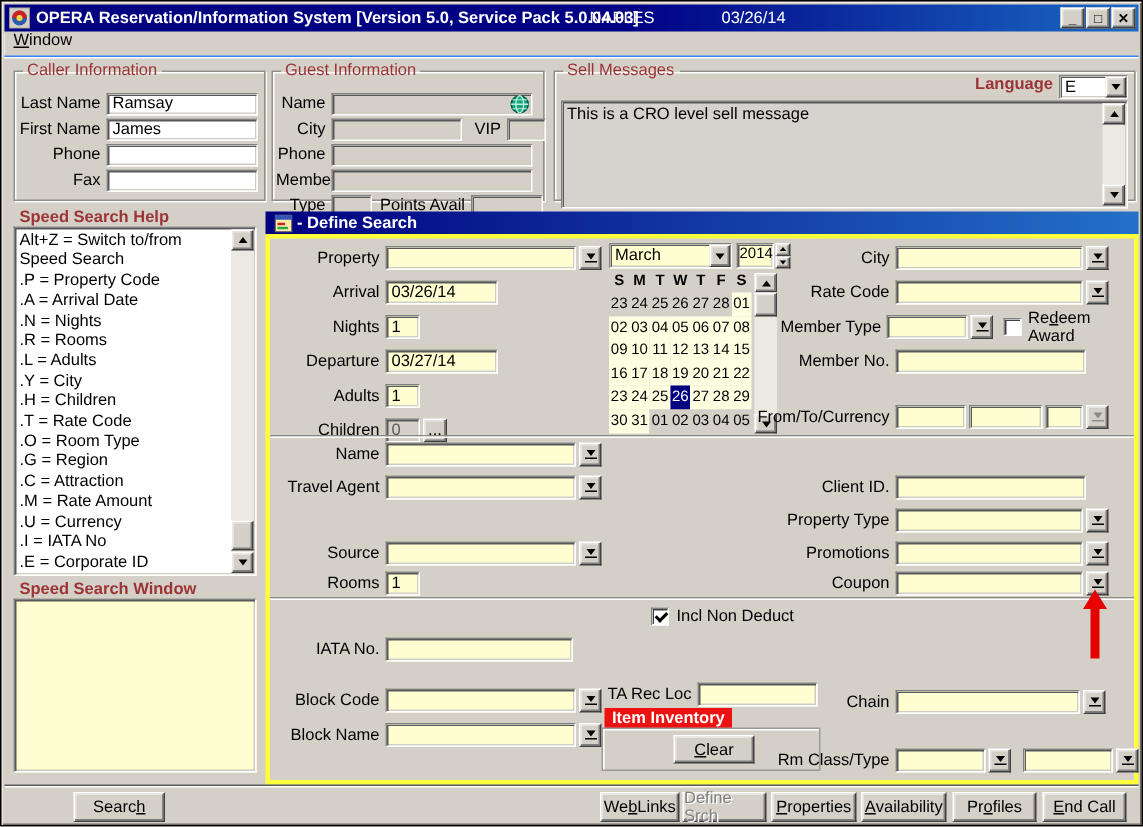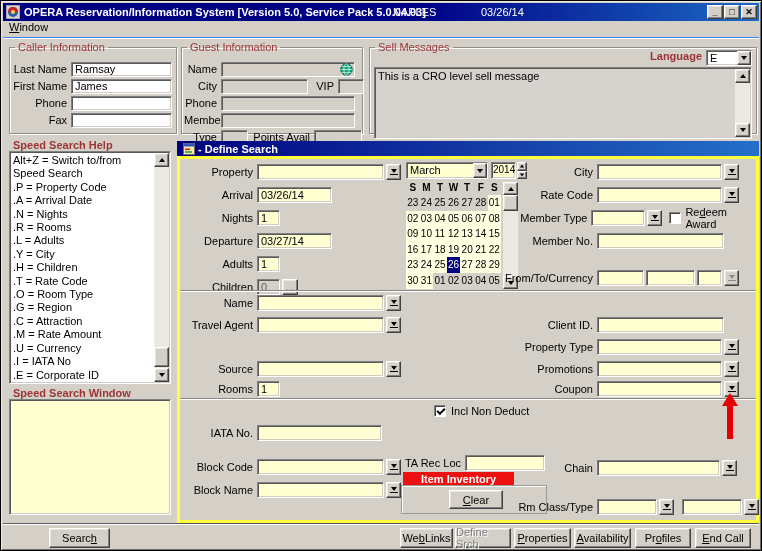--- a/index.html
+++ b/index.html
@@ -79,21 +79,21 @@
 
 .footer{position:absolute;left:2px;right:2px;bottom:1px;height:26px;border-top:1px solid #5a5a5a;box-shadow:inset 0 1px 0 #fff}
 .fbtn{position:absolute;top:4px;height:20px;font:11px "Liberation Sans",sans-serif;
       display:flex;align-items:center;justify-content:center;cursor:default}
 .fbtn.disabled{color:#828282;text-shadow:1px 1px 0 #fff}
 
 .arrow{position:absolute;left:542px;top:234px;width:16px;height:46px}
 .arrow .head{width:0;height:0;margin:0 auto;border-left:8px solid transparent;border-right:8px solid transparent;border-bottom:13px solid #e60000}
 .arrow .stem{width:6px;height:33px;background:#e60000;margin:0 auto}
 
-.badge{position:absolute;background:#ee1111;color:#fff;font-weight:bold;font-size:11px;padding:1px 18px}
+.badge{position:absolute;background:#ee1111;color:#fff;font-weight:bold;font-size:11px;padding:1px 5px}
 .listbox{position:absolute;left:8px;top:150px;width:162px;height:233px;background:#fff}
 .ls-items{position:absolute;left:2px;top:2px;right:17px;bottom:2px;overflow:hidden}
 .ls-item{line-height:13.4px;padding-left:1px}
 .sswin{position:absolute;left:8px;top:398px;width:162px;height:116px;background:#ffffd2}
 .sellbox{position:absolute;left:4px;top:14px;width:378px;height:72px;background:#d6d3ce}
 .sellmsg{position:absolute;left:3px;top:2px;right:18px}
 .lang{position:absolute;top:-3px;right:4px;display:flex;align-items:flex-start}
 .lcombo{display:flex;width:46px;height:16px;background:#fff;margin-left:4px}
 .lcombo .lval{flex:1;padding:1px 3px}
 .globe{position:absolute;right:2px;top:1px}

